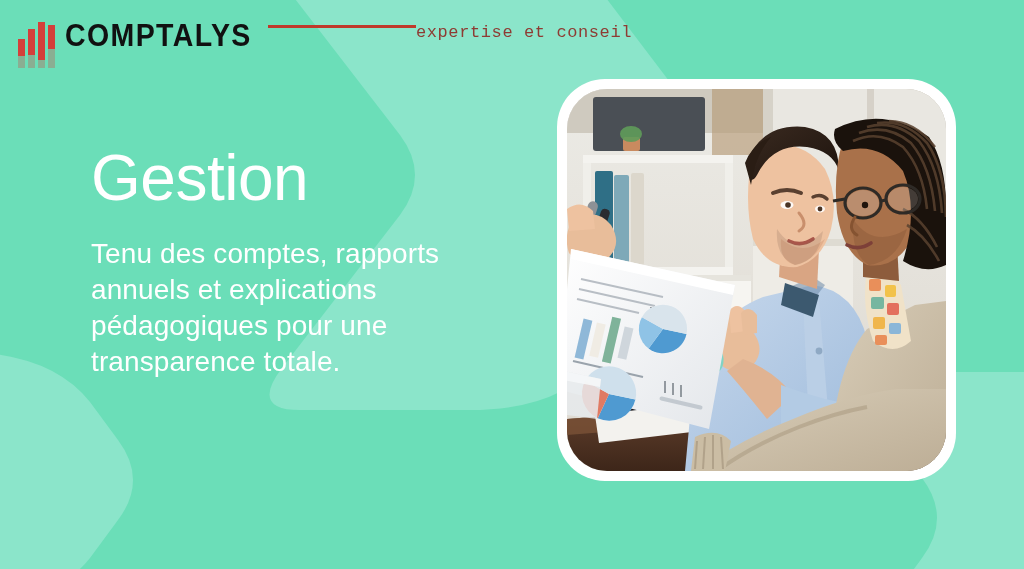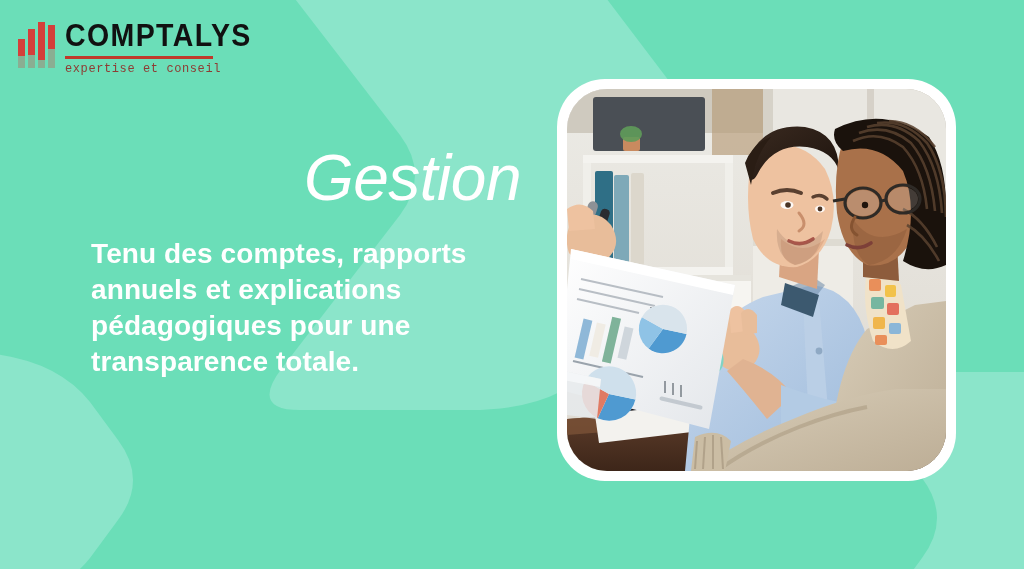--- a/index.html
+++ b/index.html
@@ -55,42 +55,42 @@
 
   .b1 .bar-main  { height: 17px; }
   .b1 .bar-ghost { height: 12px; }
   .b2 .bar-main  { height: 26px; }
   .b2 .bar-ghost { height: 13px; }
   .b3 .bar-main  { height: 38px; }
   .b3 .bar-ghost { height: 8px;  }
   .b4 .bar-main  { height: 24px; }
   .b4 .bar-ghost { height: 19px; }
 
-  #logo-text { display: flex; flex-direction: column; }
+  #logo-text { display: flex; }
   #logo-word {
     font-family: "Liberation Sans", sans-serif;
     font-weight: 700;
     font-size: 31px;
     letter-spacing: 1.5px;
     color: #111111;
     line-height: 1;
     transform: scaleX(0.92);
     transform-origin: left center;
     white-space: nowrap;
   }
   #logo-rule {
     margin-top: 5px;
     height: 3px;
     width: 148px;
     background: #c0392b;
   }
   #logo-tagline {
     margin-top: 4px;
     font-family: "Liberation Mono", monospace;
-    font-size: 12px;
+    font-size: 17px;
     letter-spacing: 0.6px;
     color: #8e3b33;
     line-height: 1;
     white-space: nowrap;
   }
 
   
   #copy {
     position: absolute;
     left: 91px;
@@ -100,28 +100,28 @@
   #headline {
     color: #ffffff;
     font-size: 64px;
     line-height: 72px;
     font-weight: 300;
     letter-spacing: -0.5px;
     margin: 0;
     text-align: center;
   }
   #headline .hl-line { display: block; white-space: nowrap; }
-  #headline .hl-line.l1 { text-align: right; font-style: italic; }
+  #headline .hl-line.l1 { text-align: left; }
 
   #subcopy {
     margin: 22px 0 0 0;
     color: #ffffff;
     font-size: 28px;
     line-height: 36px;
-    font-weight: 700;
+    font-weight: 400;
     letter-spacing: 0.1px;
   }
 
   
   #photo-card {
     position: absolute;
     left: 557px;
     top: 79px;
     width: 399px;
     height: 402px;

